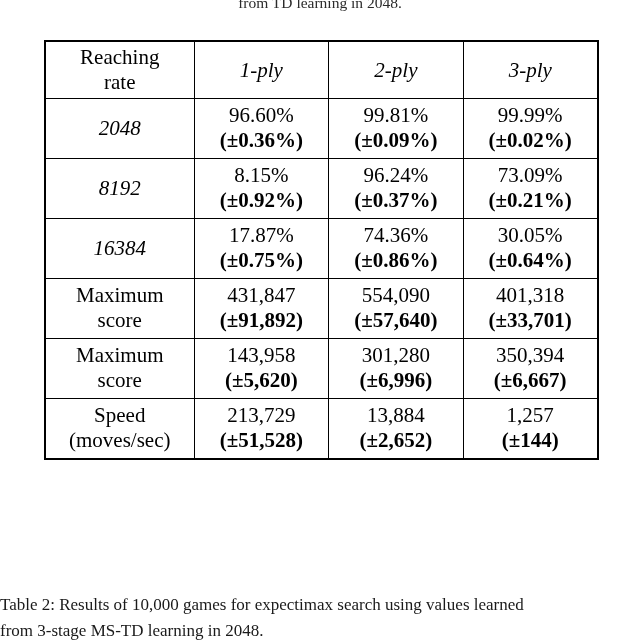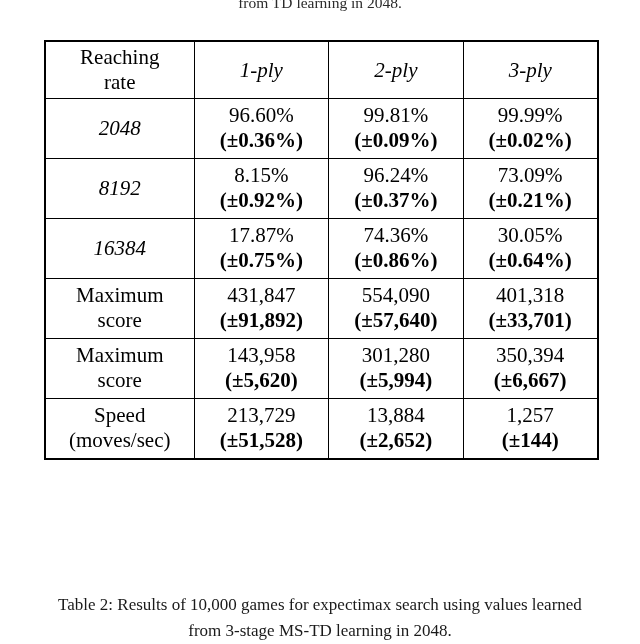--- a/index.html
+++ b/index.html
@@ -81,21 +81,21 @@
 
   .label-single { display: block; line-height: 27px; font-style: italic; }
   .pm { font-weight: 700; letter-spacing: 0; }
 
   
   .caption {
     position: absolute;
     left: 0;
     top: 592px;
     width: 640px;
-    text-align: center;
+    text-align: left;
     font-size: 17px;
     line-height: 26px;
     color: #1a1a1a;
   }
   .caption .cap-line { display: block; white-space: nowrap; }
 </style>
 </head>
 <body>
 
 <div class="top-fragment">from TD learning in 2048.</div>
@@ -250,21 +250,21 @@
         </td>
         <td>
           <span class="cell">
             <span class="line1">143,958</span>
             <span class="line2 pm">(±5,620)</span>
           </span>
         </td>
         <td>
           <span class="cell">
             <span class="line1">301,280</span>
-            <span class="line2 pm">(±5,994)</span>
+            <span class="line2 pm">(±6,996)</span>
           </span>
         </td>
         <td>
           <span class="cell">
             <span class="line1">350,394</span>
             <span class="line2 pm">(±6,667)</span>
           </span>
         </td>
       </tr>
 

